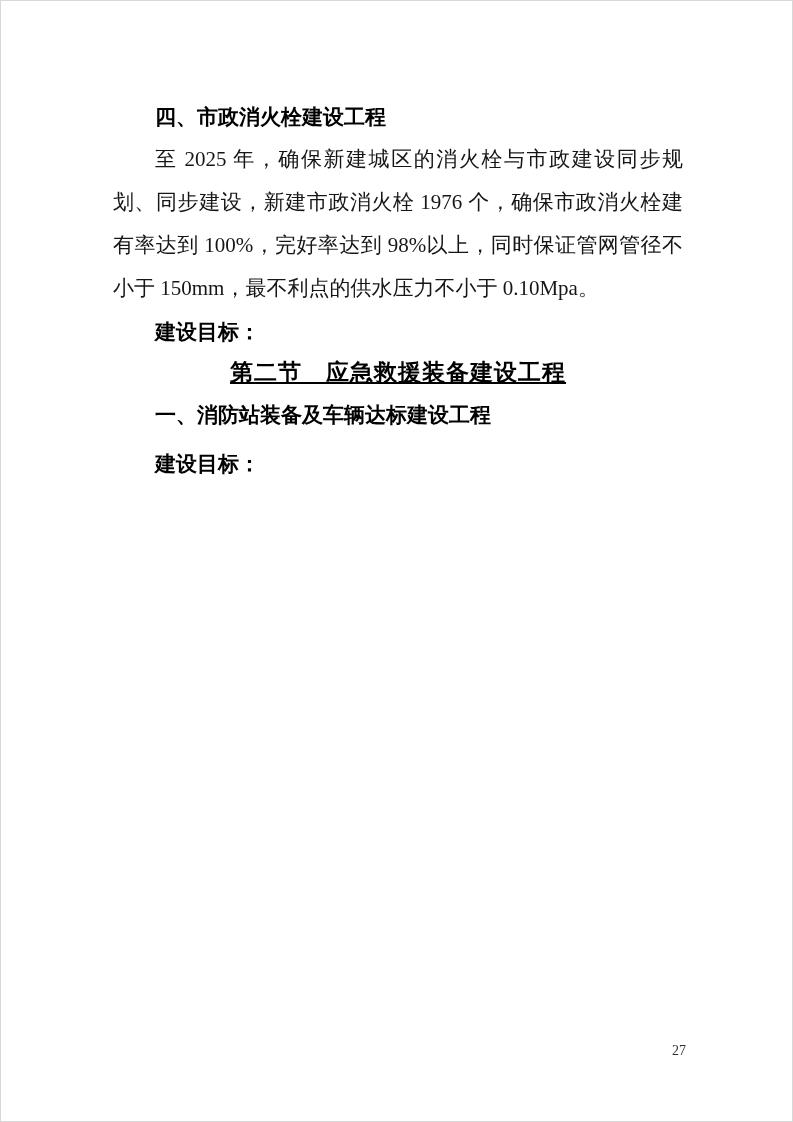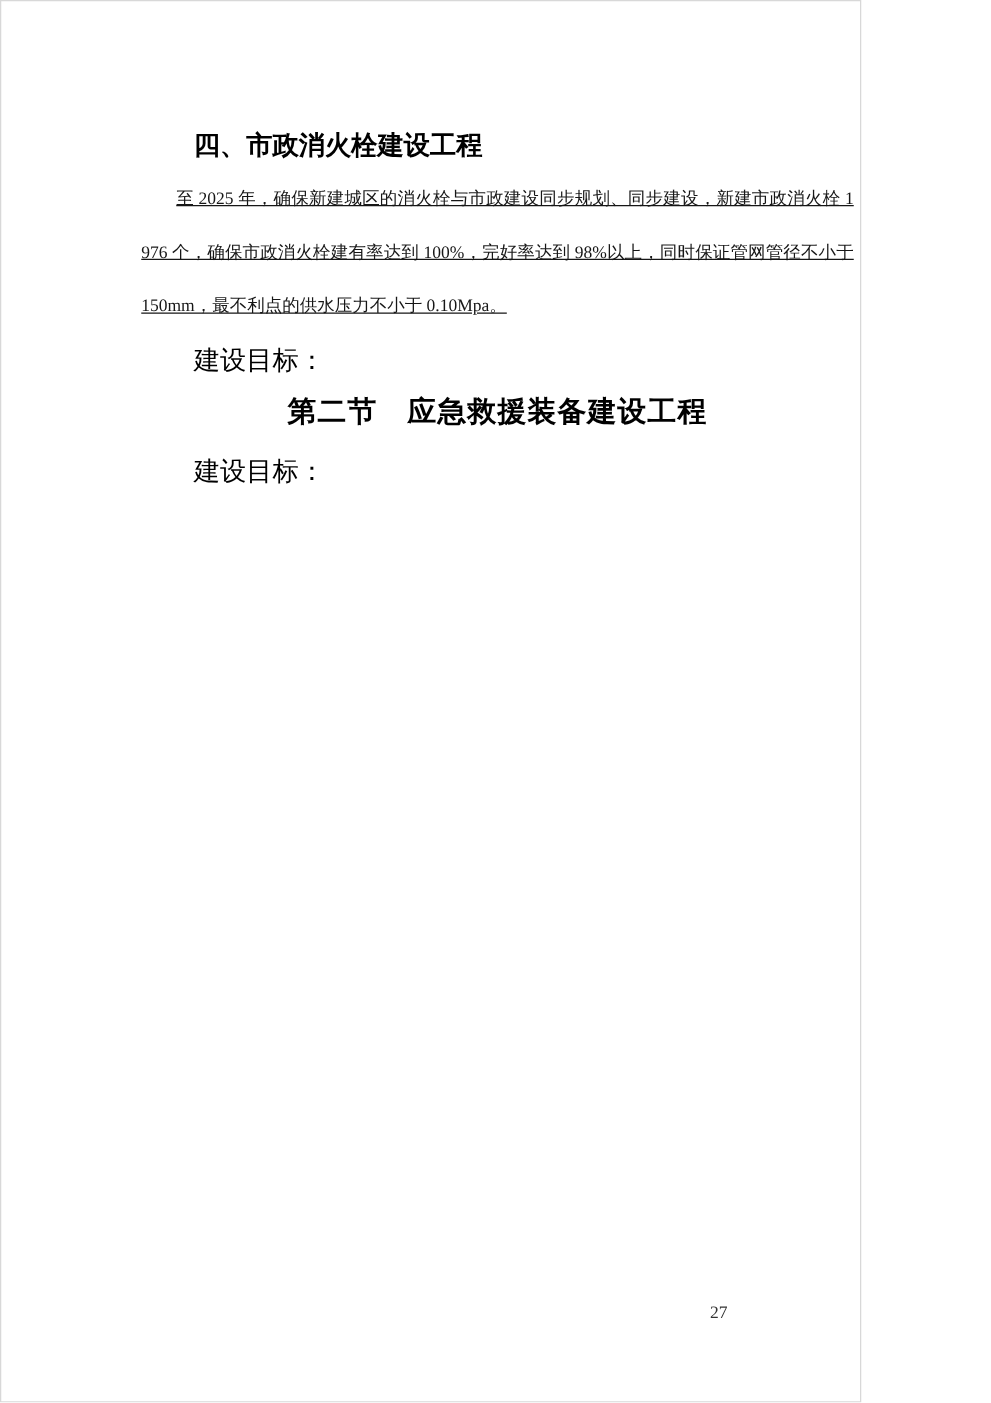--- a/index.html
+++ b/index.html
@@ -2,77 +2,77 @@
 <html><head>
   <meta charset="utf-8">
   <style>
     html, body {
       margin: 0;
       padding: 0;
       background: #ffffff;
     }
     .page {
       position: relative;
-      width: 689px;
+      width: 793px;
       height: 1122px;
       box-sizing: border-box;
       background: #ffffff;
       border: 1px solid #d8d8d8;
       overflow: hidden;
       font-family: "Liberation Serif", "DejaVu Serif", serif;
       color: #161616;
     }
     .content {
       position: absolute;
       left: 112px;
       top: 94px;
       width: 570px;
     }
     .para {
-      font-size: 14px;
+      font-size: 21px;
       line-height: 43px;
       text-align: justify;
       text-justify: inter-character;
       text-indent: 2em;
       margin: 0;
       font-weight: 400;
       word-break: break-all;
-      text-decoration: underline;
     }
     .heading-hei {
       font-family: "Liberation Sans", "DejaVu Sans", sans-serif;
       font-weight: 700;
       font-size: 21px;
       line-height: 43px;
       margin: 0;
       text-indent: 2em;
       color: #000000;
     }
     .goal-label {
       font-family: "Liberation Sans", "DejaVu Sans", sans-serif;
-      font-weight: 400;
+      font-weight: 700;
       font-size: 21px;
       line-height: 43px;
       margin: 0;
       text-indent: 2em;
       color: #000000;
     }
     .goal-label-spaced {
       margin-top: 6px;
       margin-bottom: 6px;
     }
     .section-title {
       font-size: 23px;
       font-weight: 700;
       text-align: center;
       line-height: 40px;
       margin: 0;
       color: #000000;
       letter-spacing: 1px;
       font-family: "Liberation Serif", "DejaVu Serif", serif;
+      text-decoration: underline;
     }
     .page-number {
       position: absolute;
       right: 106px;
       bottom: 62px;
       font-size: 14px;
       color: #333333;
       font-family: "Liberation Serif", "DejaVu Serif", serif;
       text-align: center;
     }
@@ -85,20 +85,21 @@
 
     <h2 class="heading-hei">四、市政消火栓建设工程</h2>
 
     <p class="para">至 2025 年，确保新建城区的消火栓与市政建设同步规划、同步建设，新建市政消火栓 1976 个，确保市政消火栓建有率达到 100%，完好率达到 98%以上，同时保证管网管径不小于 150mm，最不利点的供水压力不小于 0.10Mpa。</p>
 
     <p class="goal-label">建设目标：</p>
 
 
     <h1 class="section-title">第二节　应急救援装备建设工程</h1>
 
+    <h2 class="heading-hei">一、消防站装备及车辆达标建设工程</h2>
 
 
     <p class="goal-label goal-label-spaced">建设目标：</p>
 
 
   </div>
 
   <div class="page-number">27</div>
 </div>
 

